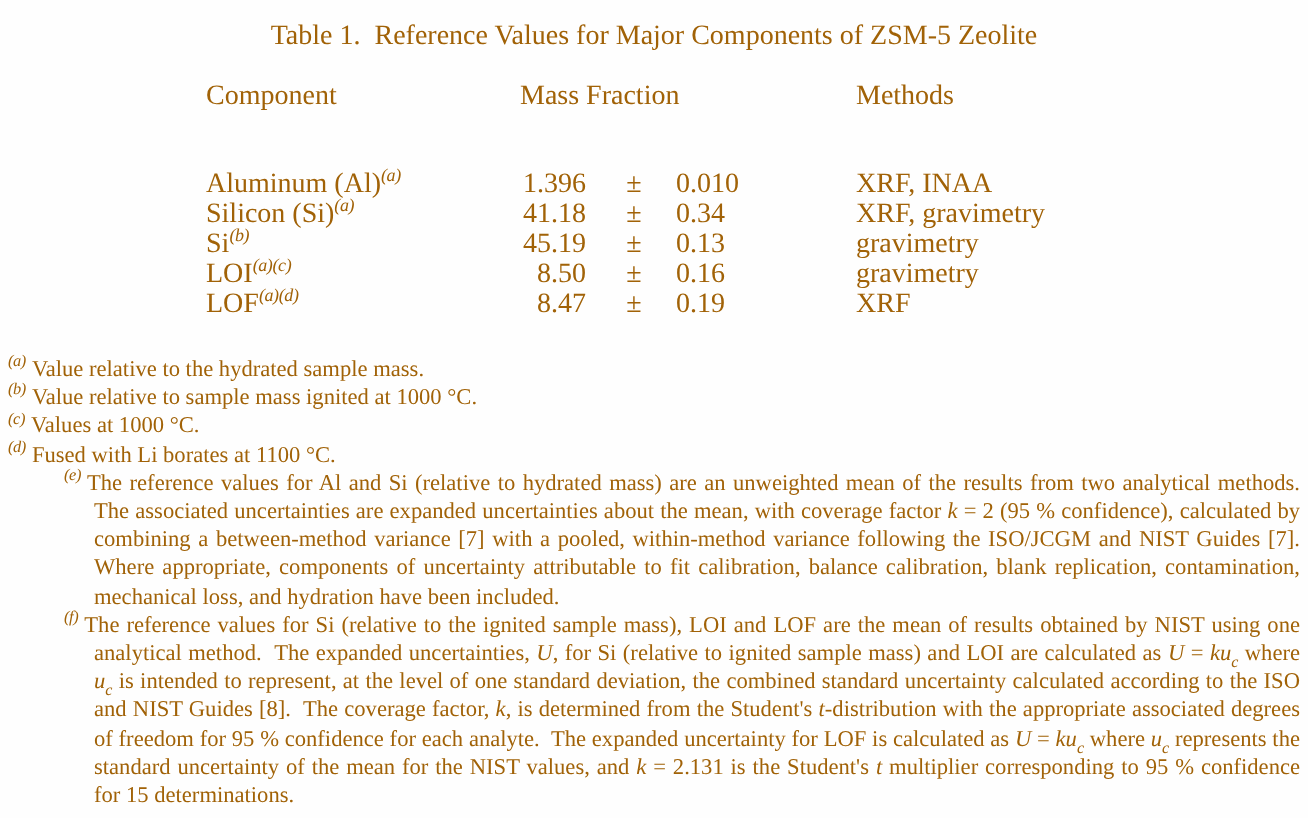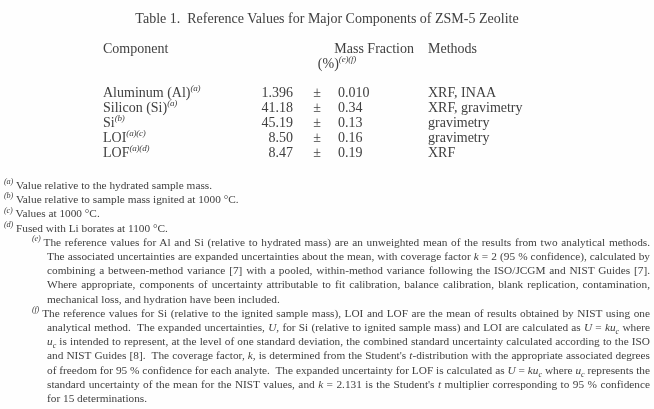--- a/index.html
+++ b/index.html
@@ -3,33 +3,33 @@
 <meta charset="utf-8">
 <style>
   html, body { margin: 0; padding: 0; background: #ffffff; }
   .page {
     position: relative;
     width: 654px;
     height: 409px;
     background: #fefefe;
     overflow: hidden;
     font-family: "Liberation Serif", "DejaVu Serif", serif;
-    color: #404040;
+    color: #a16207;
   }
   .title {
     position: absolute;
     top: 11px; left: 0; width: 100%;
     text-align: center;
     font-size: 14px;
     line-height: 16px;
     white-space: pre-wrap;
   }
   .hdr, .cell { position: absolute; font-size: 14px; line-height: 15px; white-space: pre; }
   .th-component { left: 103px; top: 41px; }
-  .th-mass      { left: 260px; top: 41px; width: 154px; text-align: right; }
+  .th-mass      { left: 260px; top: 41px; width: 154px; text-align: left; }
   .th-unit      { left: 260px; top: 56px; width: 154px; text-align: center; }
   .th-methods   { left: 428px; top: 41px; }
   .trow { position: absolute; left: 0; width: 100%; height: 15px; font-family: Liberation Serif, serif; }
   .c-comp { left: 103px; }
   .c-val  { left: 228px; width: 65px; text-align: right; }
   .c-pm   { left: 301px; width: 32px; text-align: center; }
   .c-unc  { left: 338px; }
   .c-meth { left: 428px; }
   .sp {
     font-size: 9px;
@@ -64,21 +64,20 @@
 </style>
 </head>
 <body>
 
 <div class="page">
 
   <div class="title">Table 1.  Reference Values for Major Components of ZSM-5 Zeolite</div>
 
   <span class="hdr th-component">Component</span>
   <span class="hdr th-mass">Mass Fraction</span>
-  <span class="hdr th-unit"><span>(%)</span><sup class="sp">(e)(f)</sup></span>
   <span class="hdr th-methods">Methods</span>
 
   <div class="trow" style="top:85px">
     <span class="cell c-comp"><span>Aluminum (Al)</span><sup class="sp">(a)</sup></span>
     <span class="cell c-val">1.396</span>
     <span class="cell c-pm">±</span>
     <span class="cell c-unc">0.010</span>
     <span class="cell c-meth">XRF, INAA</span>
   </div>
 

